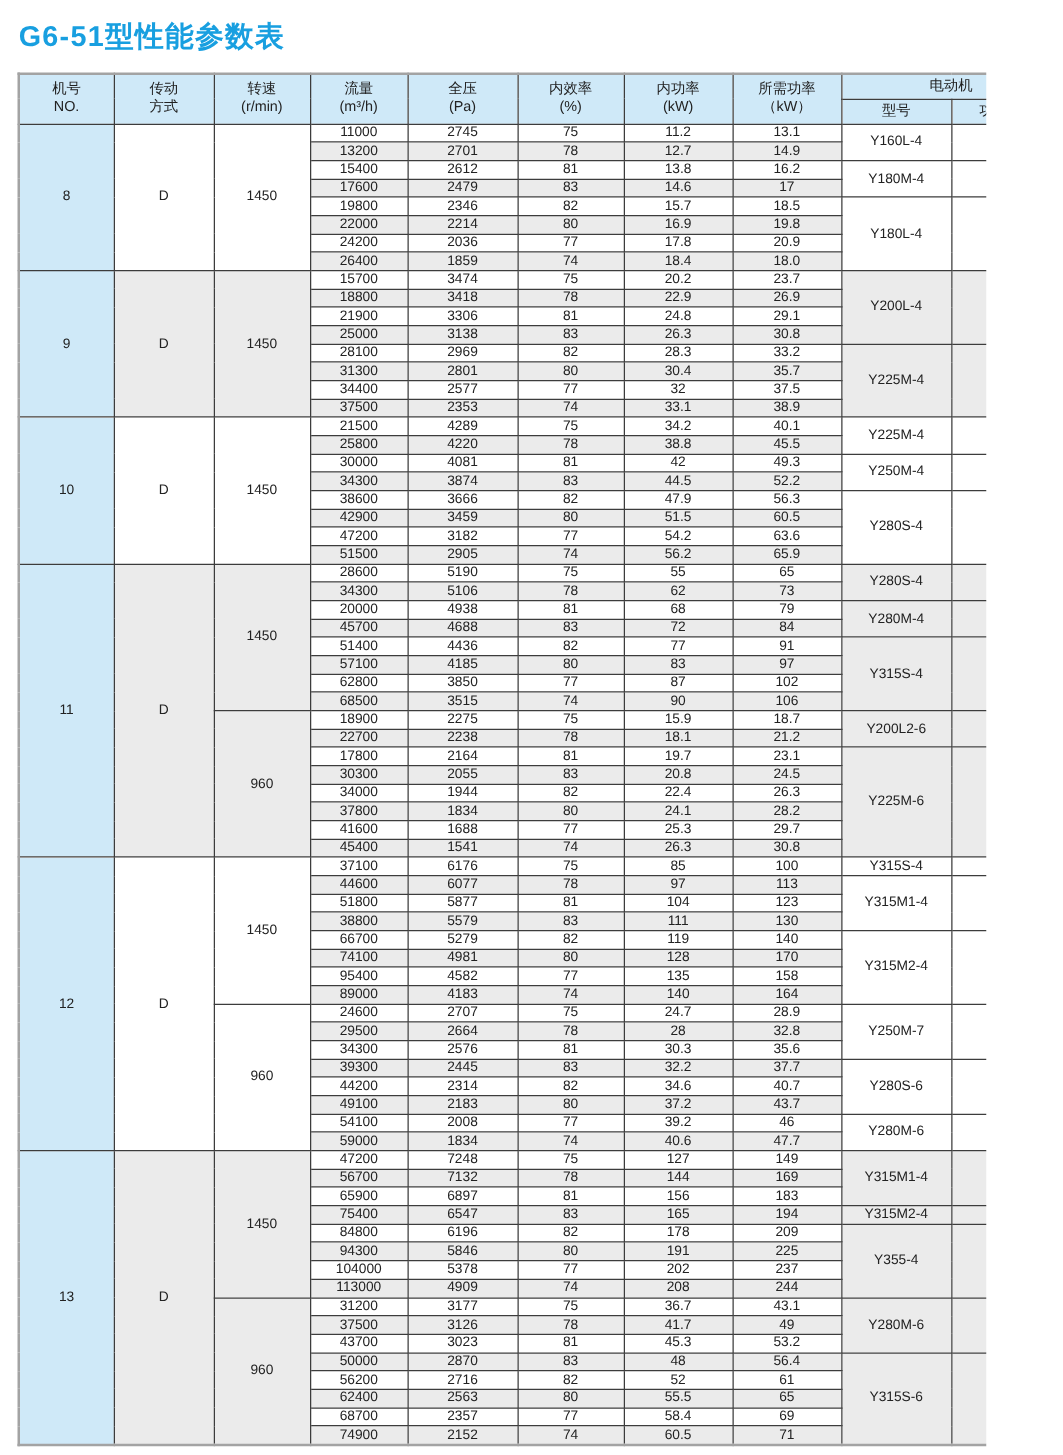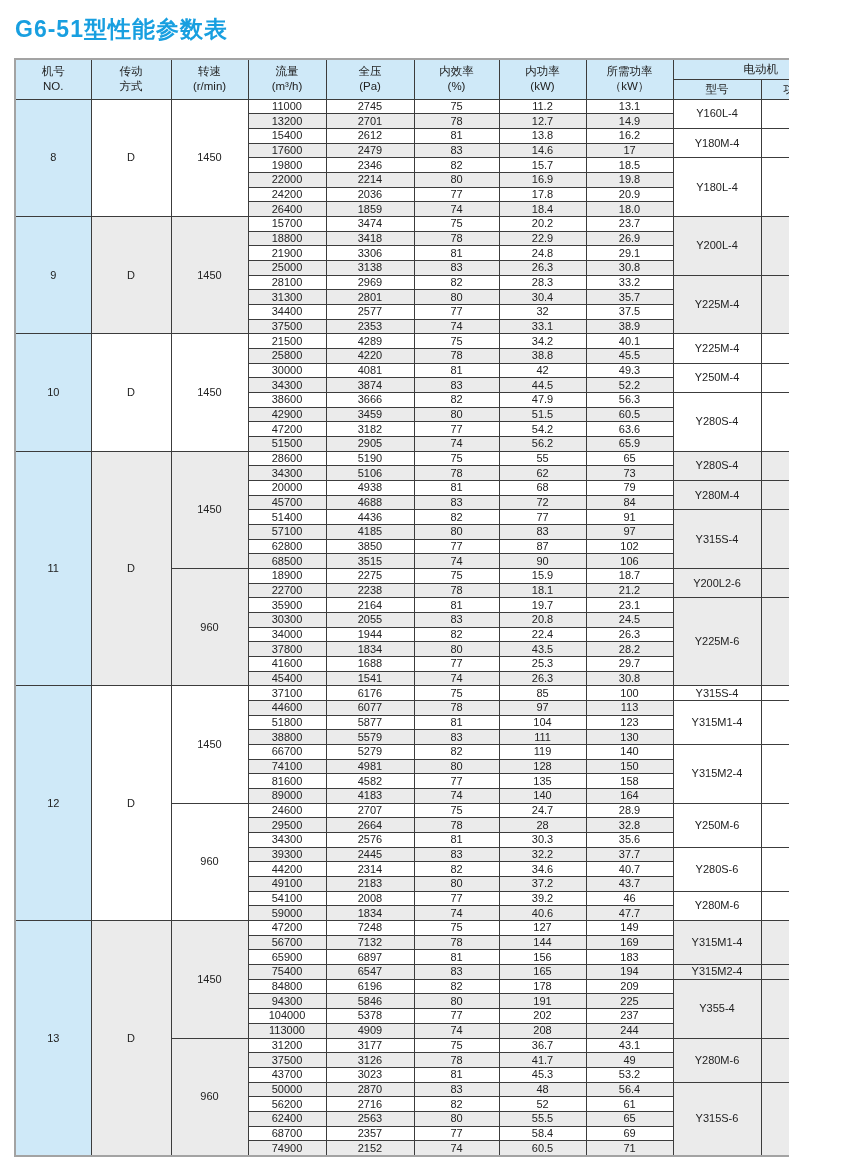--- a/index.html
+++ b/index.html
@@ -335,21 +335,21 @@
           <td rowspan="2" class="bg-gray thick-top">22</td>
         </tr>
         <tr>
           <td class="bg-gray">22700</td>
           <td class="bg-gray">2238</td>
           <td class="bg-gray">78</td>
           <td class="bg-gray">18.1</td>
           <td class="bg-gray">21.2</td>
         </tr>
         <tr>
-          <td class="bg-white thick-top">35900</td>
+          <td class="bg-white thick-top">17800</td>
           <td class="bg-white thick-top">2164</td>
           <td class="bg-white thick-top">81</td>
           <td class="bg-white thick-top">19.7</td>
           <td class="bg-white thick-top">23.1</td>
           <td rowspan="6" class="bg-gray thick-top">Y225M-6</td>
           <td rowspan="6" class="bg-gray thick-top">30</td>
         </tr>
         <tr>
           <td class="bg-gray">30300</td>
           <td class="bg-gray">2055</td>
@@ -361,21 +361,21 @@
           <td class="bg-white">34000</td>
           <td class="bg-white">1944</td>
           <td class="bg-white">82</td>
           <td class="bg-white">22.4</td>
           <td class="bg-white">26.3</td>
         </tr>
         <tr>
           <td class="bg-gray">37800</td>
           <td class="bg-gray">1834</td>
           <td class="bg-gray">80</td>
-          <td class="bg-gray">43.5</td>
+          <td class="bg-gray">24.1</td>
           <td class="bg-gray">28.2</td>
         </tr>
         <tr>
           <td class="bg-white">41600</td>
           <td class="bg-white">1688</td>
           <td class="bg-white">77</td>
           <td class="bg-white">25.3</td>
           <td class="bg-white">29.7</td>
         </tr>
         <tr>
@@ -427,44 +427,44 @@
           <td class="bg-white thick-top">119</td>
           <td class="bg-white thick-top">140</td>
           <td rowspan="4" class="bg-white thick-top">Y315M2-4</td>
           <td rowspan="4" class="bg-white thick-top">160</td>
         </tr>
         <tr>
           <td class="bg-gray">74100</td>
           <td class="bg-gray">4981</td>
           <td class="bg-gray">80</td>
           <td class="bg-gray">128</td>
-          <td class="bg-gray">150</td>
-        </tr>
-        <tr>
-          <td class="bg-white">81600</td>
+          <td class="bg-gray">170</td>
+        </tr>
+        <tr>
+          <td class="bg-white">95400</td>
           <td class="bg-white">4582</td>
           <td class="bg-white">77</td>
           <td class="bg-white">135</td>
           <td class="bg-white">158</td>
         </tr>
         <tr>
           <td class="bg-gray">89000</td>
           <td class="bg-gray">4183</td>
           <td class="bg-gray">74</td>
           <td class="bg-gray">140</td>
           <td class="bg-gray">164</td>
         </tr>
         <tr>
           <td rowspan="8" class="bg-white left-cell thick-top">960</td>
           <td class="bg-white thick-top">24600</td>
           <td class="bg-white thick-top">2707</td>
           <td class="bg-white thick-top">75</td>
           <td class="bg-white thick-top">24.7</td>
           <td class="bg-white thick-top">28.9</td>
-          <td rowspan="3" class="bg-white thick-top">Y250M-6</td>
+          <td rowspan="3" class="bg-white thick-top">Y250M-7</td>
           <td rowspan="3" class="bg-white thick-top">37</td>
         </tr>
         <tr>
           <td class="bg-gray">29500</td>
           <td class="bg-gray">2664</td>
           <td class="bg-gray">78</td>
           <td class="bg-gray">28</td>
           <td class="bg-gray">32.8</td>
         </tr>
         <tr>

